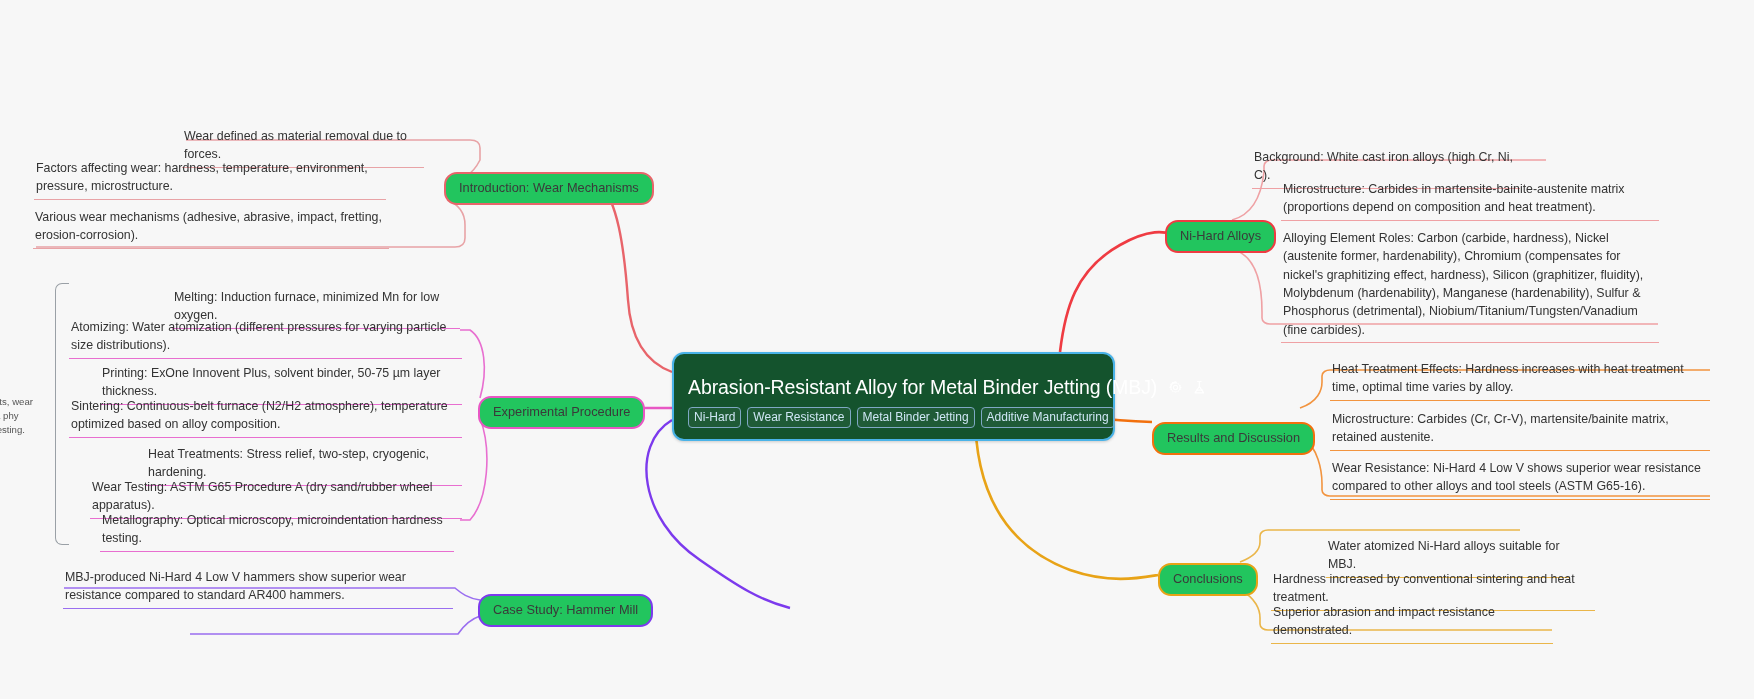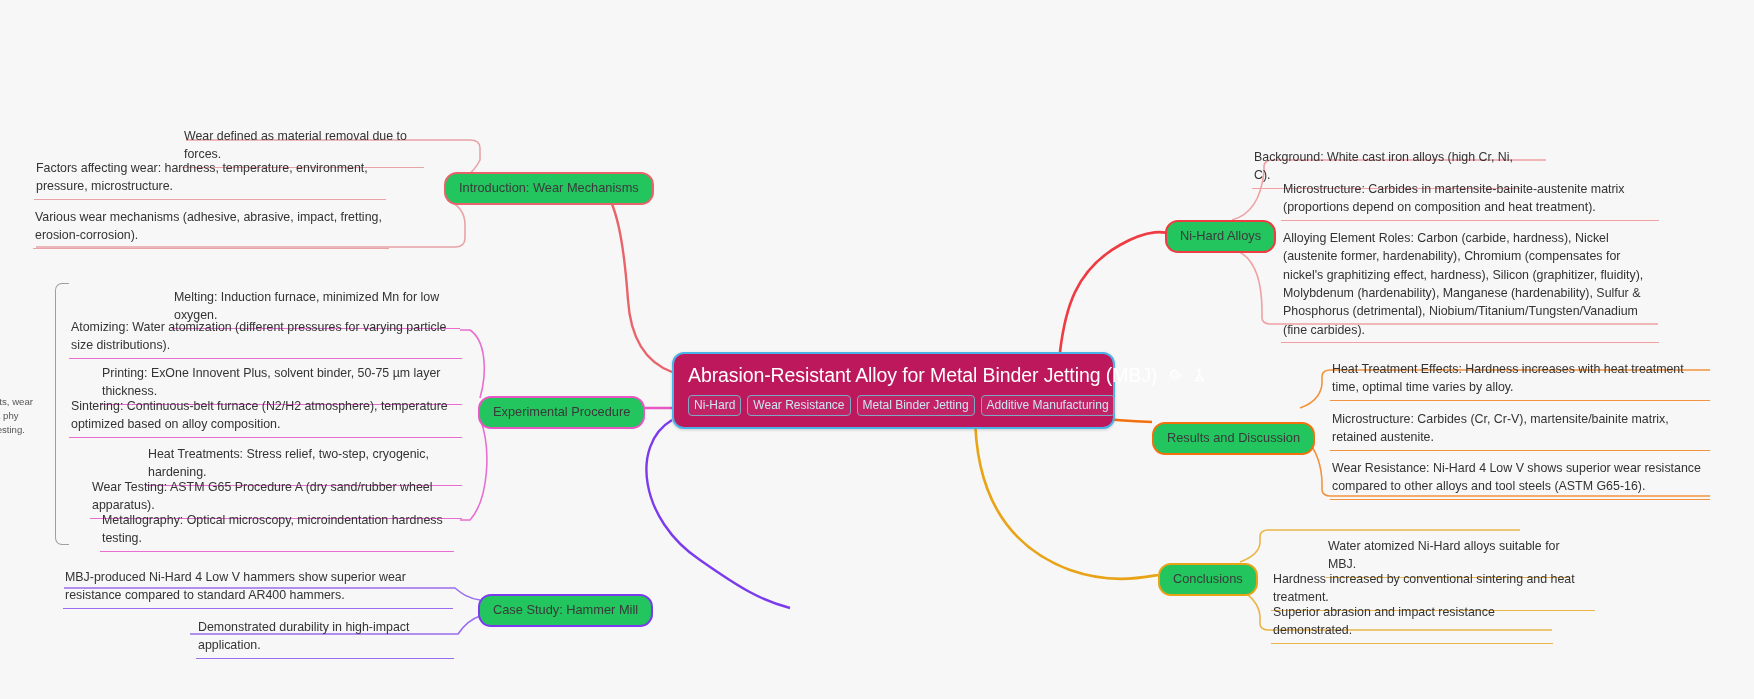--- a/index.html
+++ b/index.html
@@ -12,24 +12,24 @@
   }
   #root { position: relative; width: 1754px; height: 699px; background: #f7f7f7; }
 
   svg.links { position: absolute; left: 0; top: 0; width: 1754px; height: 699px; pointer-events: none; }
 
   
   .central {
     position: absolute;
     left: 672px; top: 352px;
     width: 443px;
-    background: #be185d;
+    background: #14532d;
     border: 2px solid #4ab3e8;
     border-radius: 12px;
-    padding: 10px 14px 11px 14px;
+    padding: 22px 14px 11px 14px;
     box-shadow: 0 1px 3px rgba(0,0,0,0.18);
   }
   .central-title {
     color: #ffffff;
     font-size: 19.5px;
     font-weight: 400;
     letter-spacing: -0.1px;
     white-space: nowrap;
     display: flex;
     align-items: center;
@@ -174,21 +174,20 @@
   <div class="leaf" style="left:90px; top:477px; width:372px; border-bottom-color:#e86ed0;">Wear Testing: ASTM G65 Procedure A (dry sand/rubber wheel apparatus).</div>
 
   <div class="leaf" style="left:100px; top:510px; width:354px; border-bottom-color:#e86ed0;">Metallography: Optical microscopy, microindentation hardness testing.</div>
 
   <div class="leaf nb" style="left:-8px; top:394px; width:48px; font-size:9.6px; line-height:1.45; color:#555;">nts, wear &amp; phy testing.</div>
 
   <div class="branch" style="left:478px; top:594px; border-color:#7c3aed;">Case Study: Hammer Mill</div>
 
   <div class="leaf" style="left:63px; top:567px; width:390px; border-bottom-color:#9a6ef0;">MBJ-produced Ni-Hard 4 Low V hammers show superior wear resistance compared to standard AR400 hammers.</div>
 
-  <div class="leaf" style="left:196px; top:617px; width:258px; border-bottom-color:#9a6ef0;">Demonstrated durability in high-impact application.</div>
 
   <div class="branch" style="left:1165px; top:220px; border-color:#ef3b42;">Ni-Hard Alloys</div>
 
   <div class="leaf" style="left:1252px; top:147px; width:268px; border-bottom-color:#efa1a4;">Background: White cast iron alloys (high Cr, Ni, C).</div>
 
   <div class="leaf" style="left:1281px; top:179px; width:378px; border-bottom-color:#efa1a4;">Microstructure: Carbides in martensite-bainite-austenite matrix (proportions depend on composition and heat treatment).</div>
 
   <div class="leaf" style="left:1281px; top:228px; width:378px; border-bottom-color:#efa1a4;">Alloying Element Roles: Carbon (carbide, hardness), Nickel (austenite former, hardenability), Chromium (compensates for nickel's graphitizing effect, hardness), Silicon (graphitizer, fluidity), Molybdenum (hardenability), Manganese (hardenability), Sulfur &amp; Phosphorus (detrimental), Niobium/Titanium/Tungsten/Vanadium (fine carbides).</div>
 
   <div class="branch" style="left:1152px; top:422px; border-color:#f2700d;">Results and Discussion</div>

